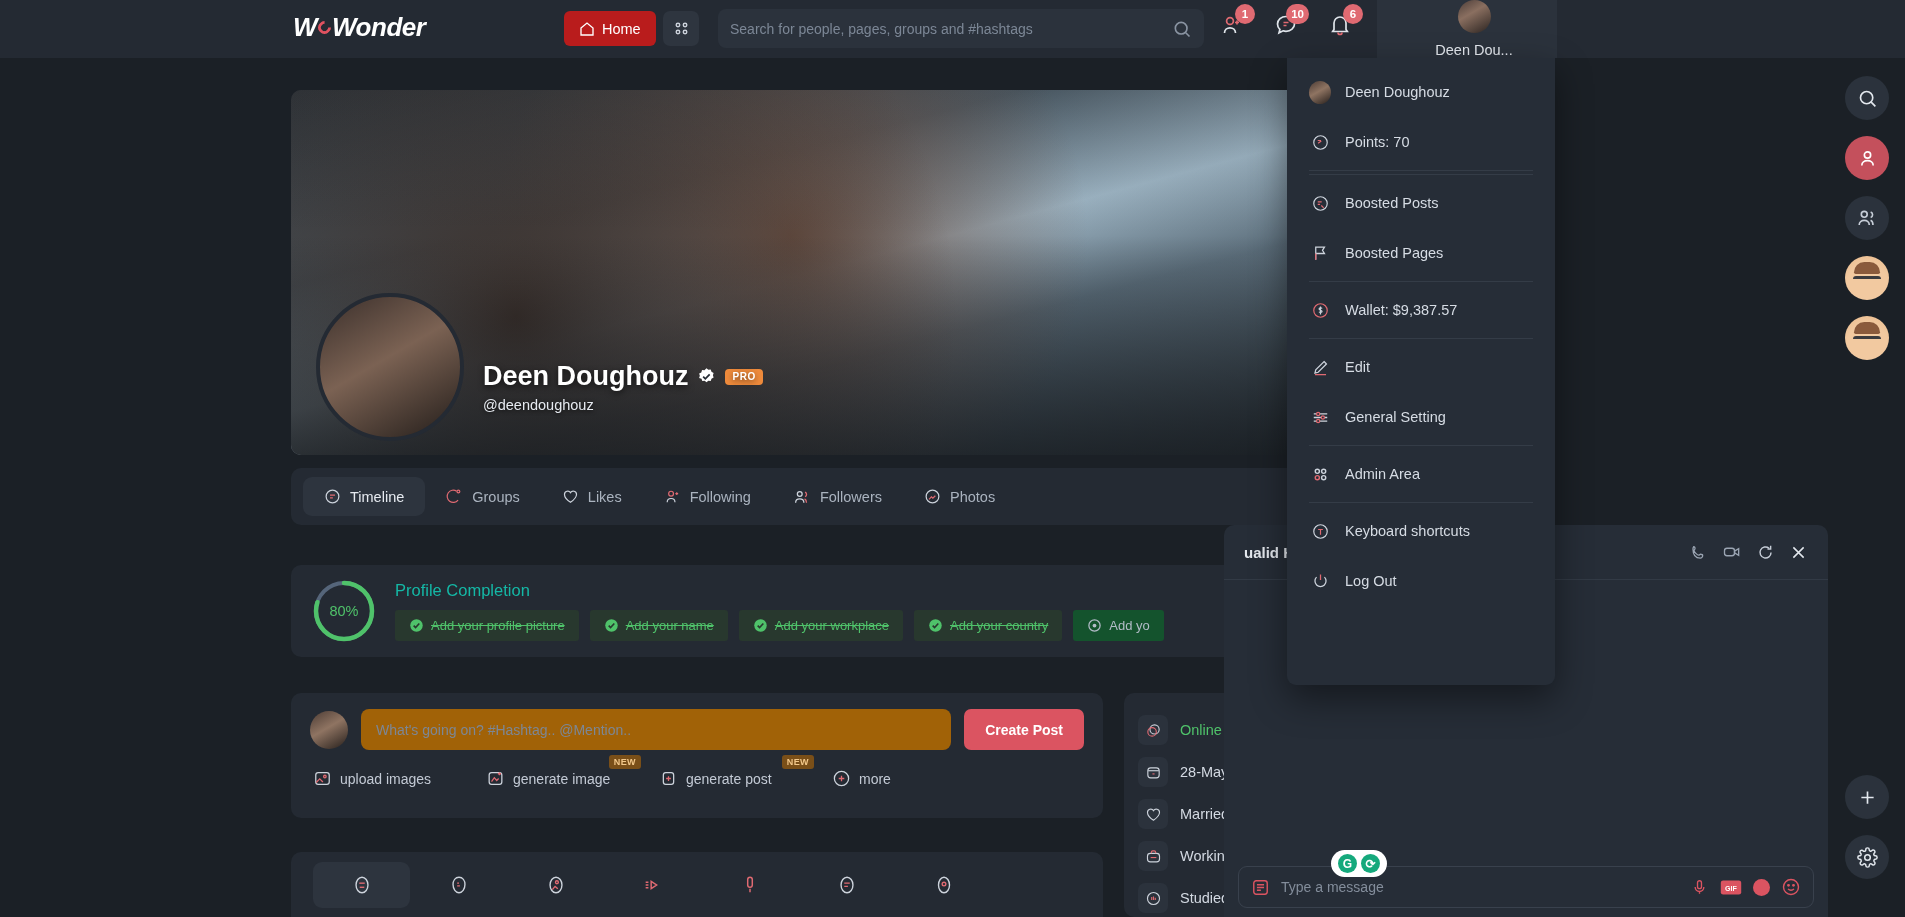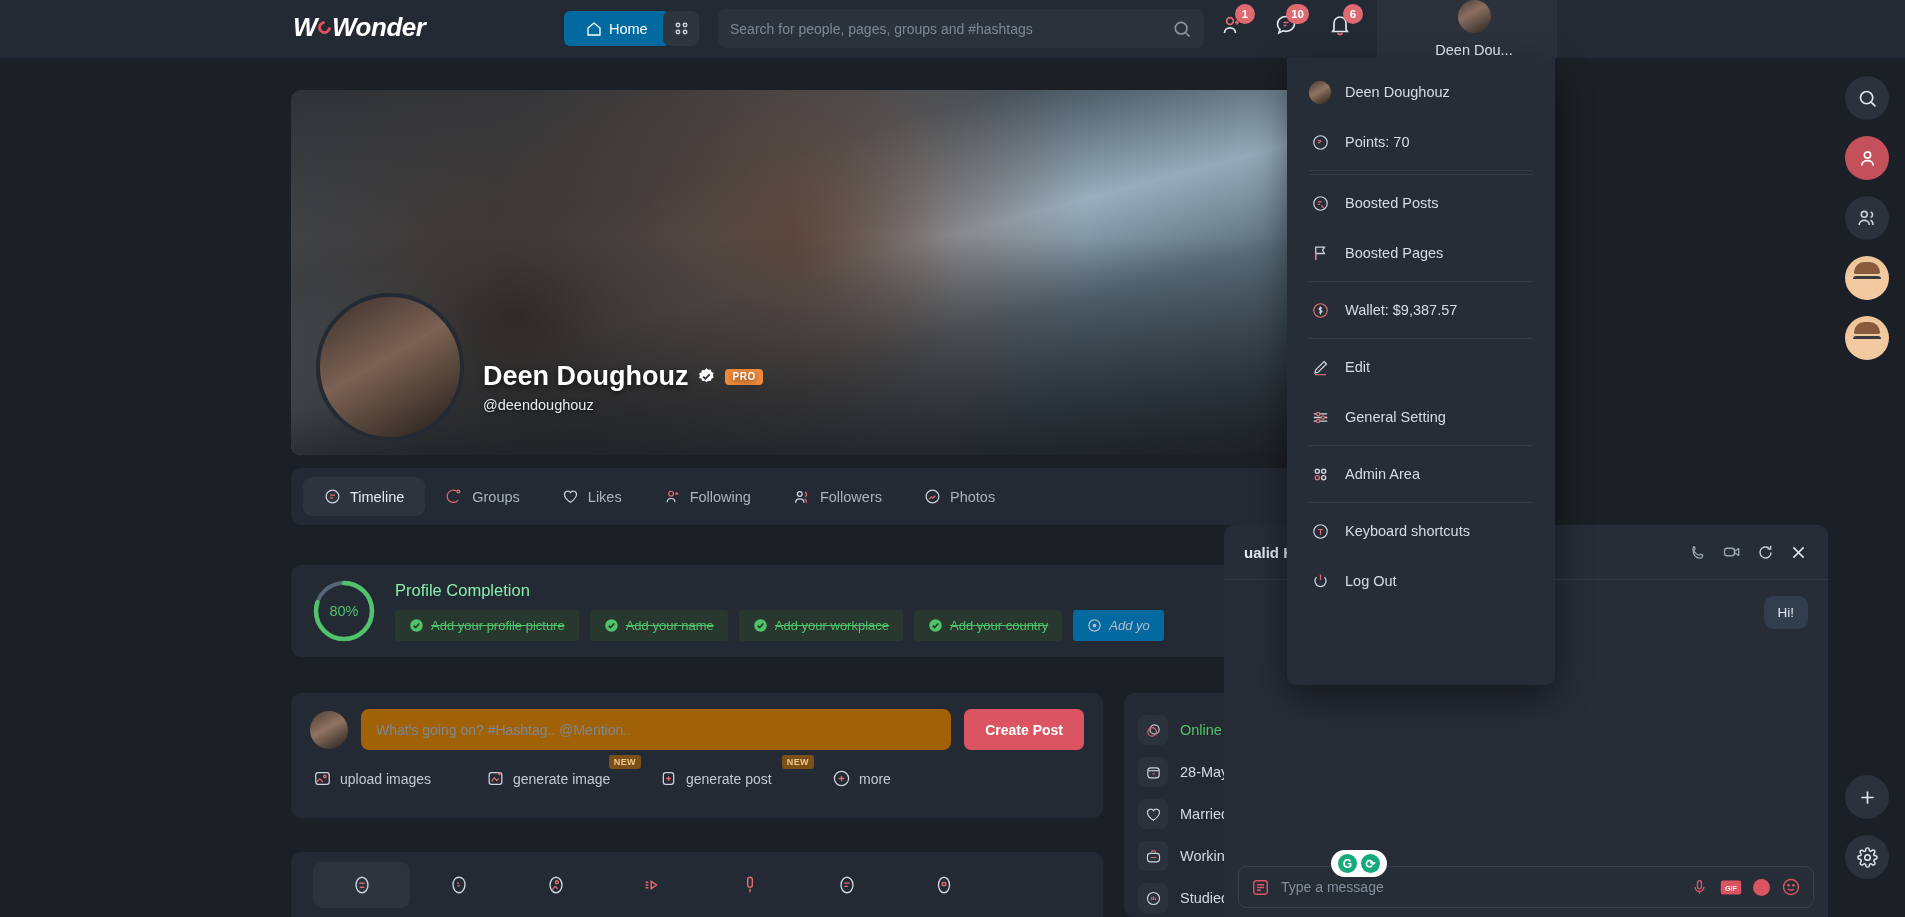--- a/index.html
+++ b/index.html
@@ -27,22 +27,22 @@
   }
   .logo .dot {
     display: inline-block; width: 13px; height: 13px;
     border: 3px solid #e05260; border-radius: 50%;
     border-right-color: transparent;
     transform: rotate(-45deg);
     margin: 0 1px;
   }
   .home-btn {
     position: absolute; left: 564px; top: 11px;
-    height: 35px; padding: 0 22px;
-    background: #0369a1; border-radius: 6px;
+    height: 35px; padding: 0 15px;
+    background: #b91c1c; border-radius: 6px;
     display: flex; align-items: center; gap: 7px;
     color: #fff; font-size: 14.5px; cursor: pointer;
   }
   .grid-btn {
     position: absolute; left: 663px; top: 11px;
     width: 36px; height: 35px; background: #2e353f;
     border-radius: 7px; display: flex; align-items: center; justify-content: center;
     cursor: pointer;
   }
   .search-wrap {
@@ -134,29 +134,29 @@
     position: absolute; left: 291px; top: 565px; width: 1250px; height: 92px;
     background: #242a33; border-radius: 10px;
     display: flex; align-items: center; padding: 0 20px; gap: 18px;
   }
   .ring { position: relative; width: 66px; height: 66px; flex: none; }
   .ring .pct {
     position: absolute; inset: 0; display: flex; align-items: center; justify-content: center;
     font-size: 14.5px; color: #4fc26a; font-weight: 500;
   }
   .pc-right { flex: 1; min-width: 0; }
-  .pc-title { font-size: 16.5px; color: #86efac; margin-bottom: 10px; }
+  .pc-title { font-size: 16.5px; color: #14b8a6; margin-bottom: 10px; }
   .pc-items { display: flex; gap: 11px; }
   .pc-item {
     background: #28382e; border-radius: 3px; height: 31px;
     display: flex; align-items: center; gap: 7px; padding: 0 14px;
     font-size: 13px; color: #4fc26a; white-space: nowrap;
   }
   .pc-item.done span { text-decoration: line-through; }
-  .pc-item.todo { background: #0369a1; color: #b3bcc8; font-style: italic; }
+  .pc-item.todo { background: #14532d; color: #b3bcc8; }
   .chk { width: 15px; height: 15px; flex: none; }
 
   
   .post-card {
     position: absolute; left: 291px; top: 693px; width: 812px; height: 125px;
     background: #242a33; border-radius: 10px; padding: 16px 19px;
   }
   .post-top { display: flex; align-items: center; gap: 13px; }
   .post-ava {
     width: 38px; height: 38px; border-radius: 50%; flex: none;
@@ -623,23 +623,20 @@
           <path d="M15 11l5-3v8l-5-3z"></path>
       </svg>
       <svg class="chat-hdr-ic" width="19" height="19" viewBox="0 0 24 24" fill="none" stroke="#c6cdd7" stroke-width="1.8">
         <path d="M19 12a7 7 0 1 1-2.5-5.4"></path>
           <path d="M18.5 3.5v4h-4"></path>
       </svg>
       <svg class="chat-hdr-ic" width="19" height="19" viewBox="0 0 24 24" fill="none" stroke="#e3e8ee" stroke-width="1.9">
         <path d="M5.5 5.5l13 13M18.5 5.5l-13 13"></path>
       </svg>
     </div>
-    <div class="chat-body">
-      <div class="bubble">Hi!</div>
-    </div>
     <div class="chat-foot">
       <div class="chat-input-wrap">
         <svg width="19" height="19" viewBox="0 0 24 24">
           <rect x="3.5" y="3.5" width="17" height="17" rx="3" fill="none" stroke="#db5461" stroke-width="1.8"></rect>
           <path d="M7.5 8.5h9M7.5 12h9M7.5 15.5h5" stroke="#db5461" stroke-width="1.8"></path>
         </svg>
         <input class="chat-input" value="" placeholder="Type a message" style="">
         <svg width="19" height="19" viewBox="0 0 24 24" fill="none" stroke="#db5461" stroke-width="1.7">
           <rect x="9.5" y="3.5" width="5" height="10" rx="2.5"></rect>
             <path d="M6.5 11.5a5.5 5.5 0 0 0 11 0M12 17v3"></path>

